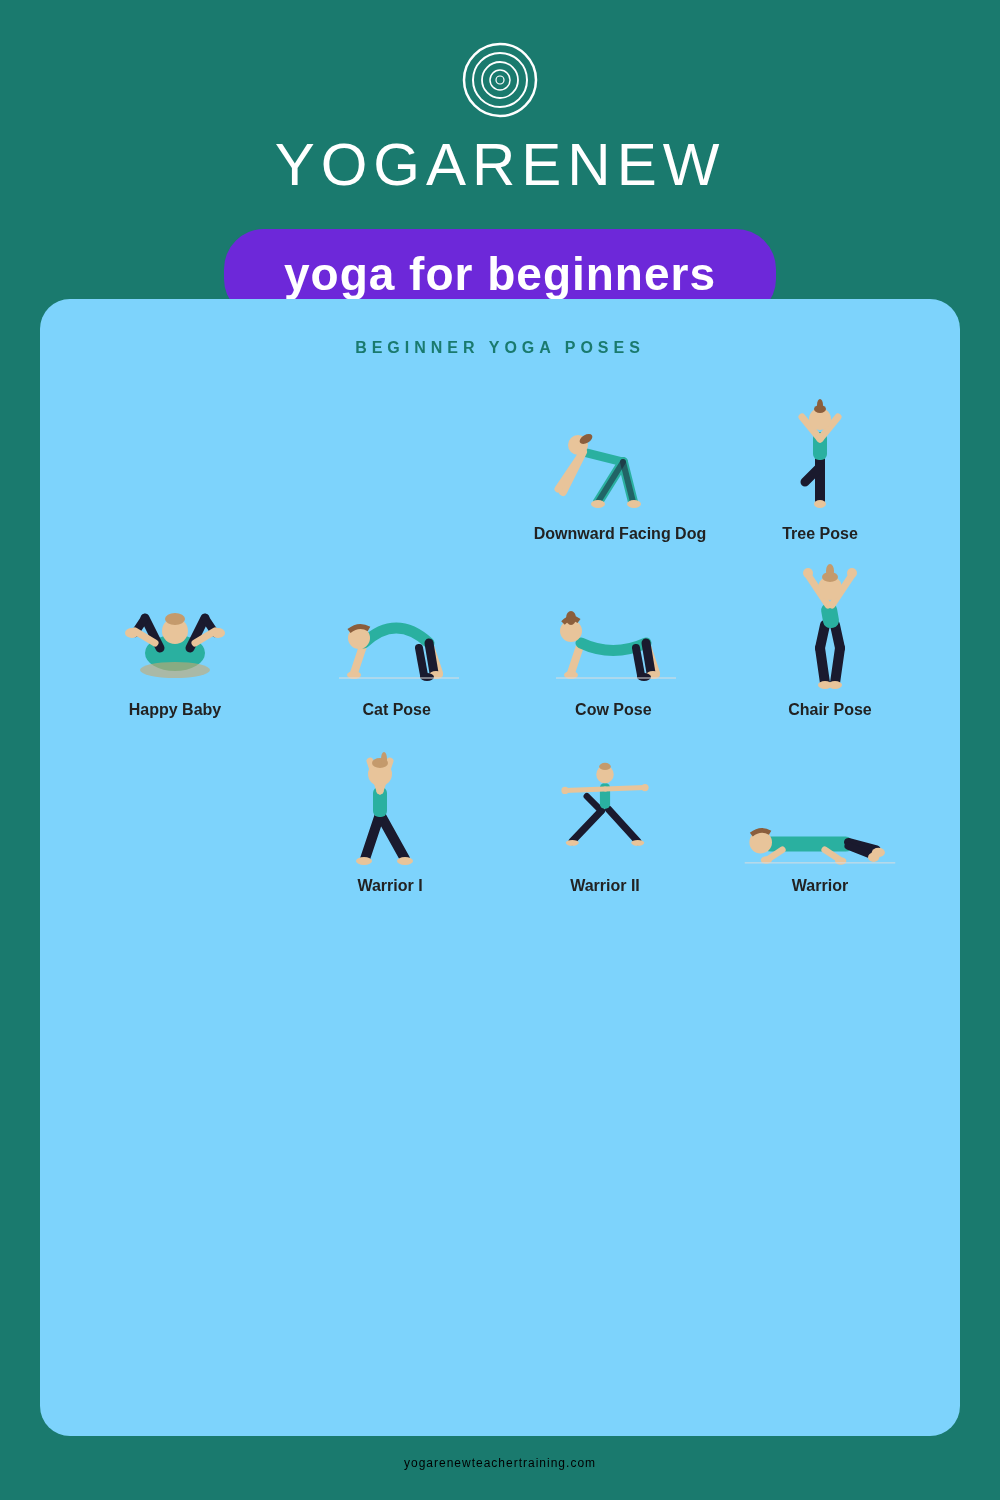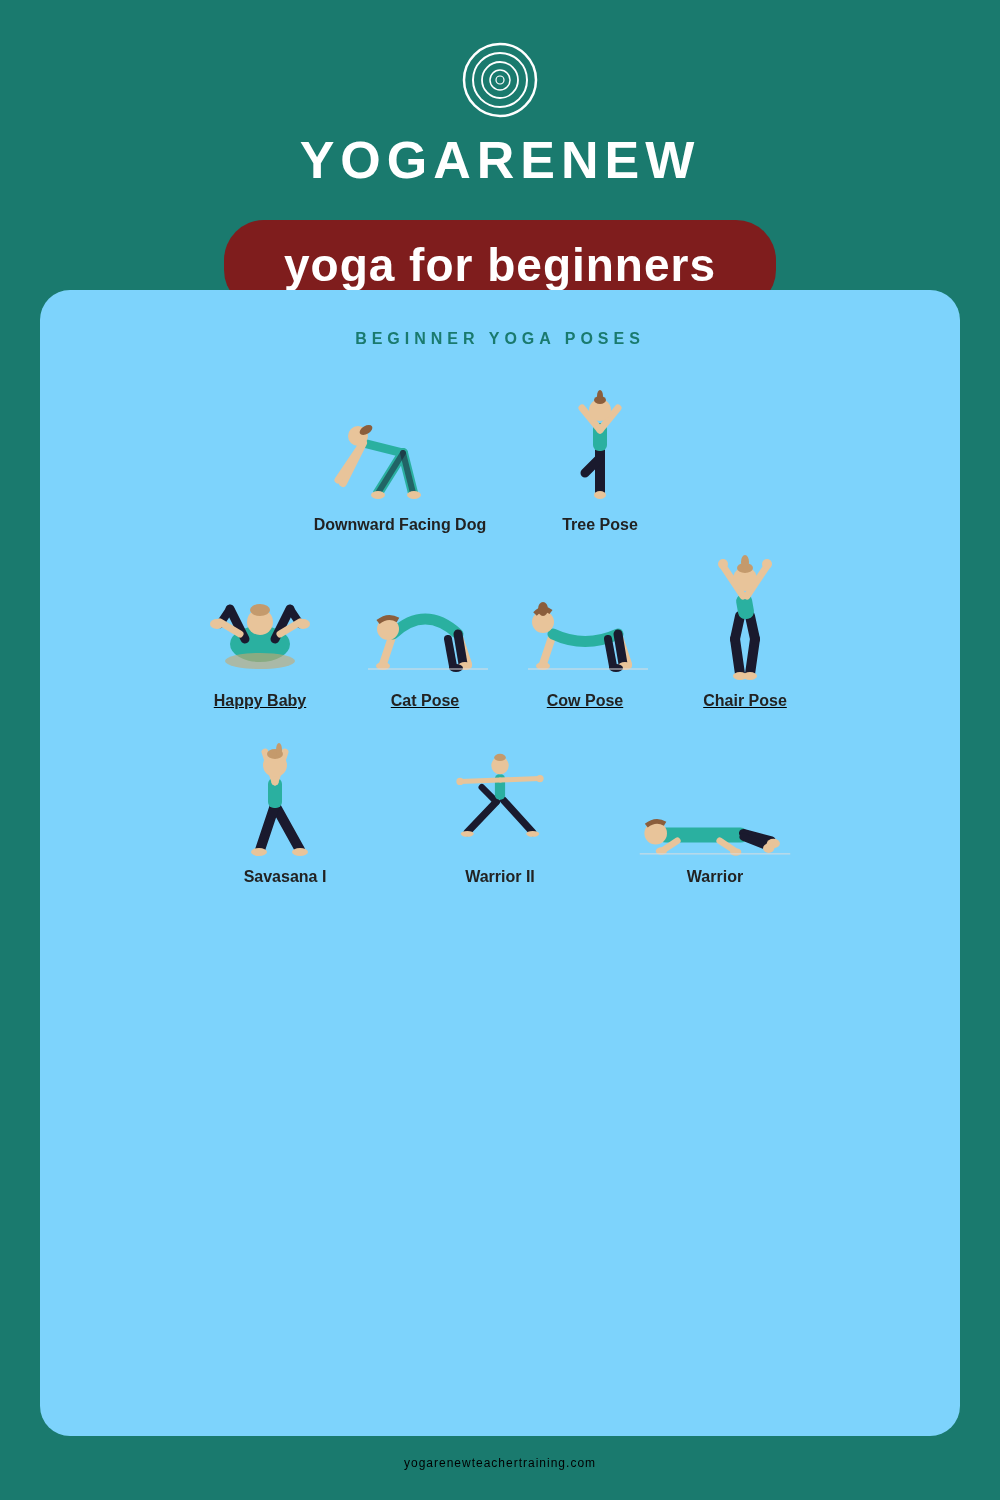--- a/index.html
+++ b/index.html
@@ -24,38 +24,38 @@
     }
 
     .logo-circle {
       width: 80px;
       height: 80px;
       margin-bottom: 10px;
     }
 
     .brand-name {
       color: white;
-      font-size: 52px;
-      font-weight: 700;
+      font-size: 60px;
+      font-weight: 400;
       letter-spacing: 6px;
       font-family: 'Arial', sans-serif;
       text-align: center;
     }
 
     .tagline {
       color: white;
       font-size: 20px;
       font-weight: 300;
       letter-spacing: 2px;
       font-family: 'Arial', sans-serif;
       margin-top: 4px;
     }
 
     .title-banner {
-      background-color: #7f1d1d;
+      background-color: #6d28d9;
       border-radius: 40px;
       padding: 18px 60px;
       margin-top: 10px;
       margin-bottom: 0;
     }
 
     .title-banner-text {
       color: white;
       font-size: 46px;
       font-weight: 800;
@@ -89,21 +89,21 @@
 
     .poses-grid {
       width: 100%;
       display: flex;
       flex-direction: column;
       gap: 10px;
     }
 
     .poses-row {
       display: flex;
-      justify-content: center;
+      justify-content: flex-end;
       align-items: flex-end;
       width: 100%;
       padding: 10px 0;
     }
 
     .pose-item {
       display: flex;
       flex-direction: column;
       align-items: center;
       width: 200px;
@@ -207,21 +207,21 @@
 
             <ellipse cx="50" cy="137" rx="6" ry="4" fill="#e8c49a"></ellipse>
           </svg>
         </div>
         <div class="pose-label">Tree Pose</div>
       </div>
 
 
     </div>
 
-    <div class="poses-row" style="padding: 0 10px; text-decoration: underline;">
+    <div class="poses-row" style="justify-content: space-between; padding: 0 10px;">
 
       <div class="pose-item" style="width:170px;">
         <div class="pose-figure">
           <svg width="150" height="120" viewBox="0 0 150 120">
 
             <ellipse cx="75" cy="80" rx="30" ry="18" fill="#2ab0a0"></ellipse>
 
             <circle cx="75" cy="58" r="13" fill="#e8c49a"></circle>
 
             <ellipse cx="75" cy="46" rx="10" ry="6" fill="#c49a6c"></ellipse>
@@ -346,21 +346,21 @@
 
             <circle cx="60" cy="65" r="12" fill="#e8c49a"></circle>
 
             <ellipse cx="60" cy="54" rx="8" ry="5" fill="#c49a6c"></ellipse>
             <ellipse cx="64" cy="50" rx="3" ry="7" fill="#c49a6c"></ellipse>
 
             <ellipse cx="85" cy="152" rx="8" ry="4" fill="#e8c49a"></ellipse>
             <ellipse cx="44" cy="152" rx="8" ry="4" fill="#e8c49a"></ellipse>
           </svg>
         </div>
-        <div class="pose-label">Savasana I</div>
+        <div class="pose-label">Warrior I</div>
       </div>
 
       <div class="pose-item" style="width:230px;">
         <div class="pose-figure">
           <svg width="220" height="160" viewBox="0 0 220 160">
 
             <line x1="155" y1="152" x2="115" y2="108" stroke="#1a1a2e" stroke-width="10" stroke-linecap="round"></line>
 
             <line x1="65" y1="152" x2="105" y2="110" stroke="#1a1a2e" stroke-width="10" stroke-linecap="round"></line>
             <line x1="105" y1="110" x2="85" y2="90" stroke="#1a1a2e" stroke-width="9" stroke-linecap="round"></line>

